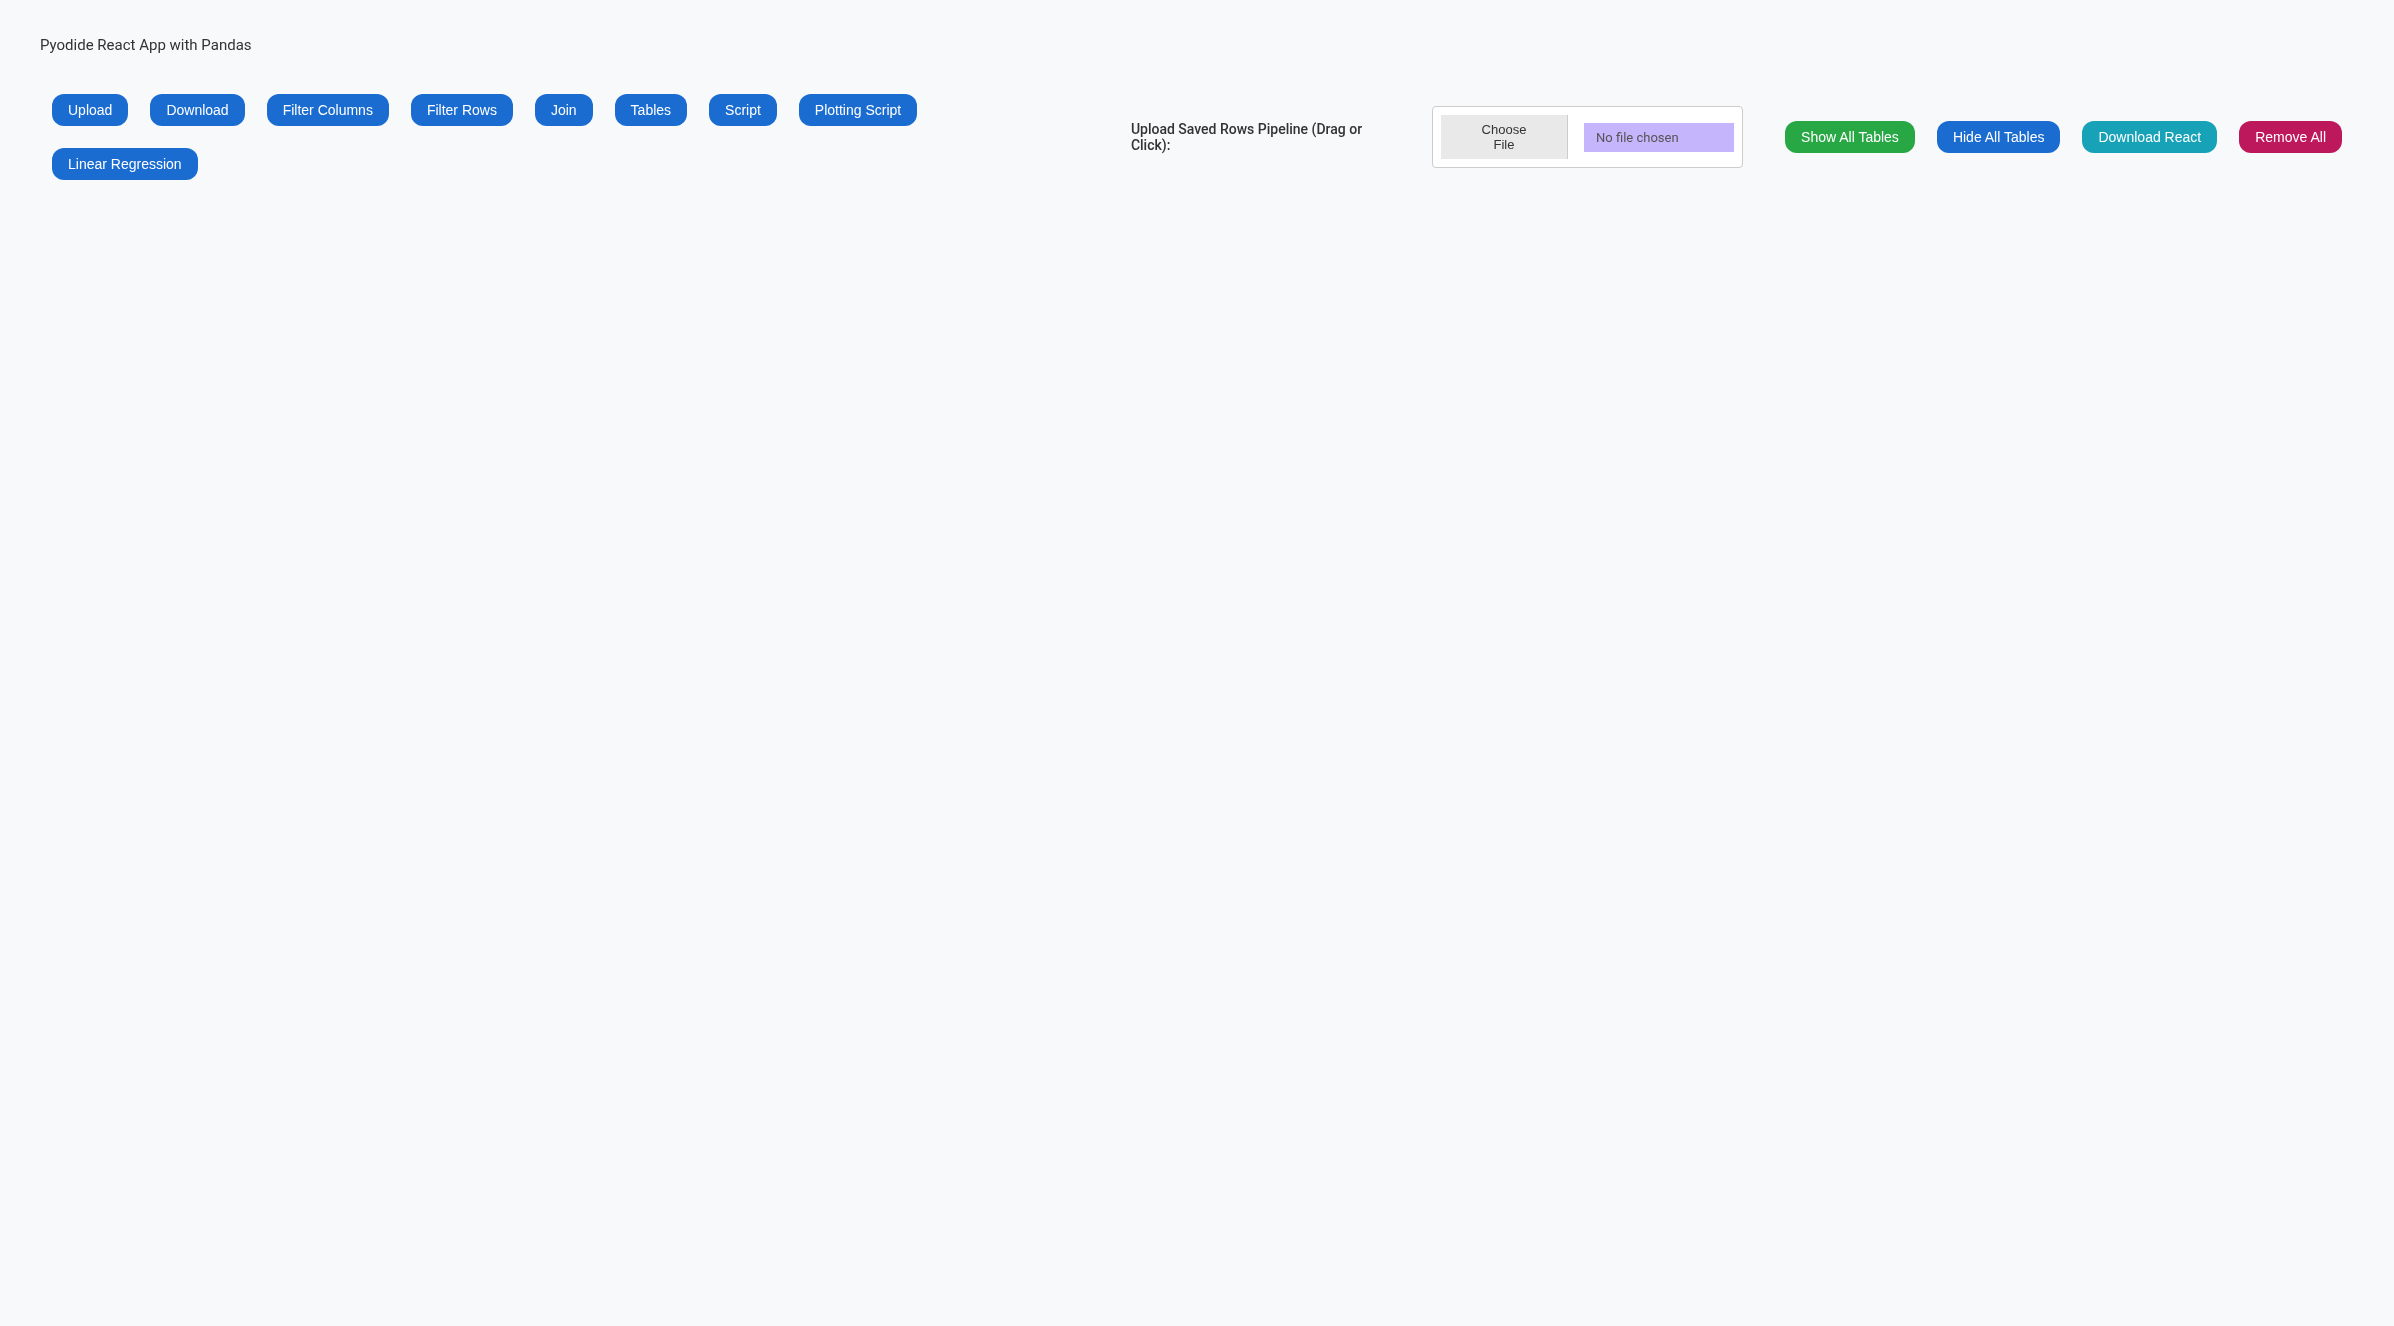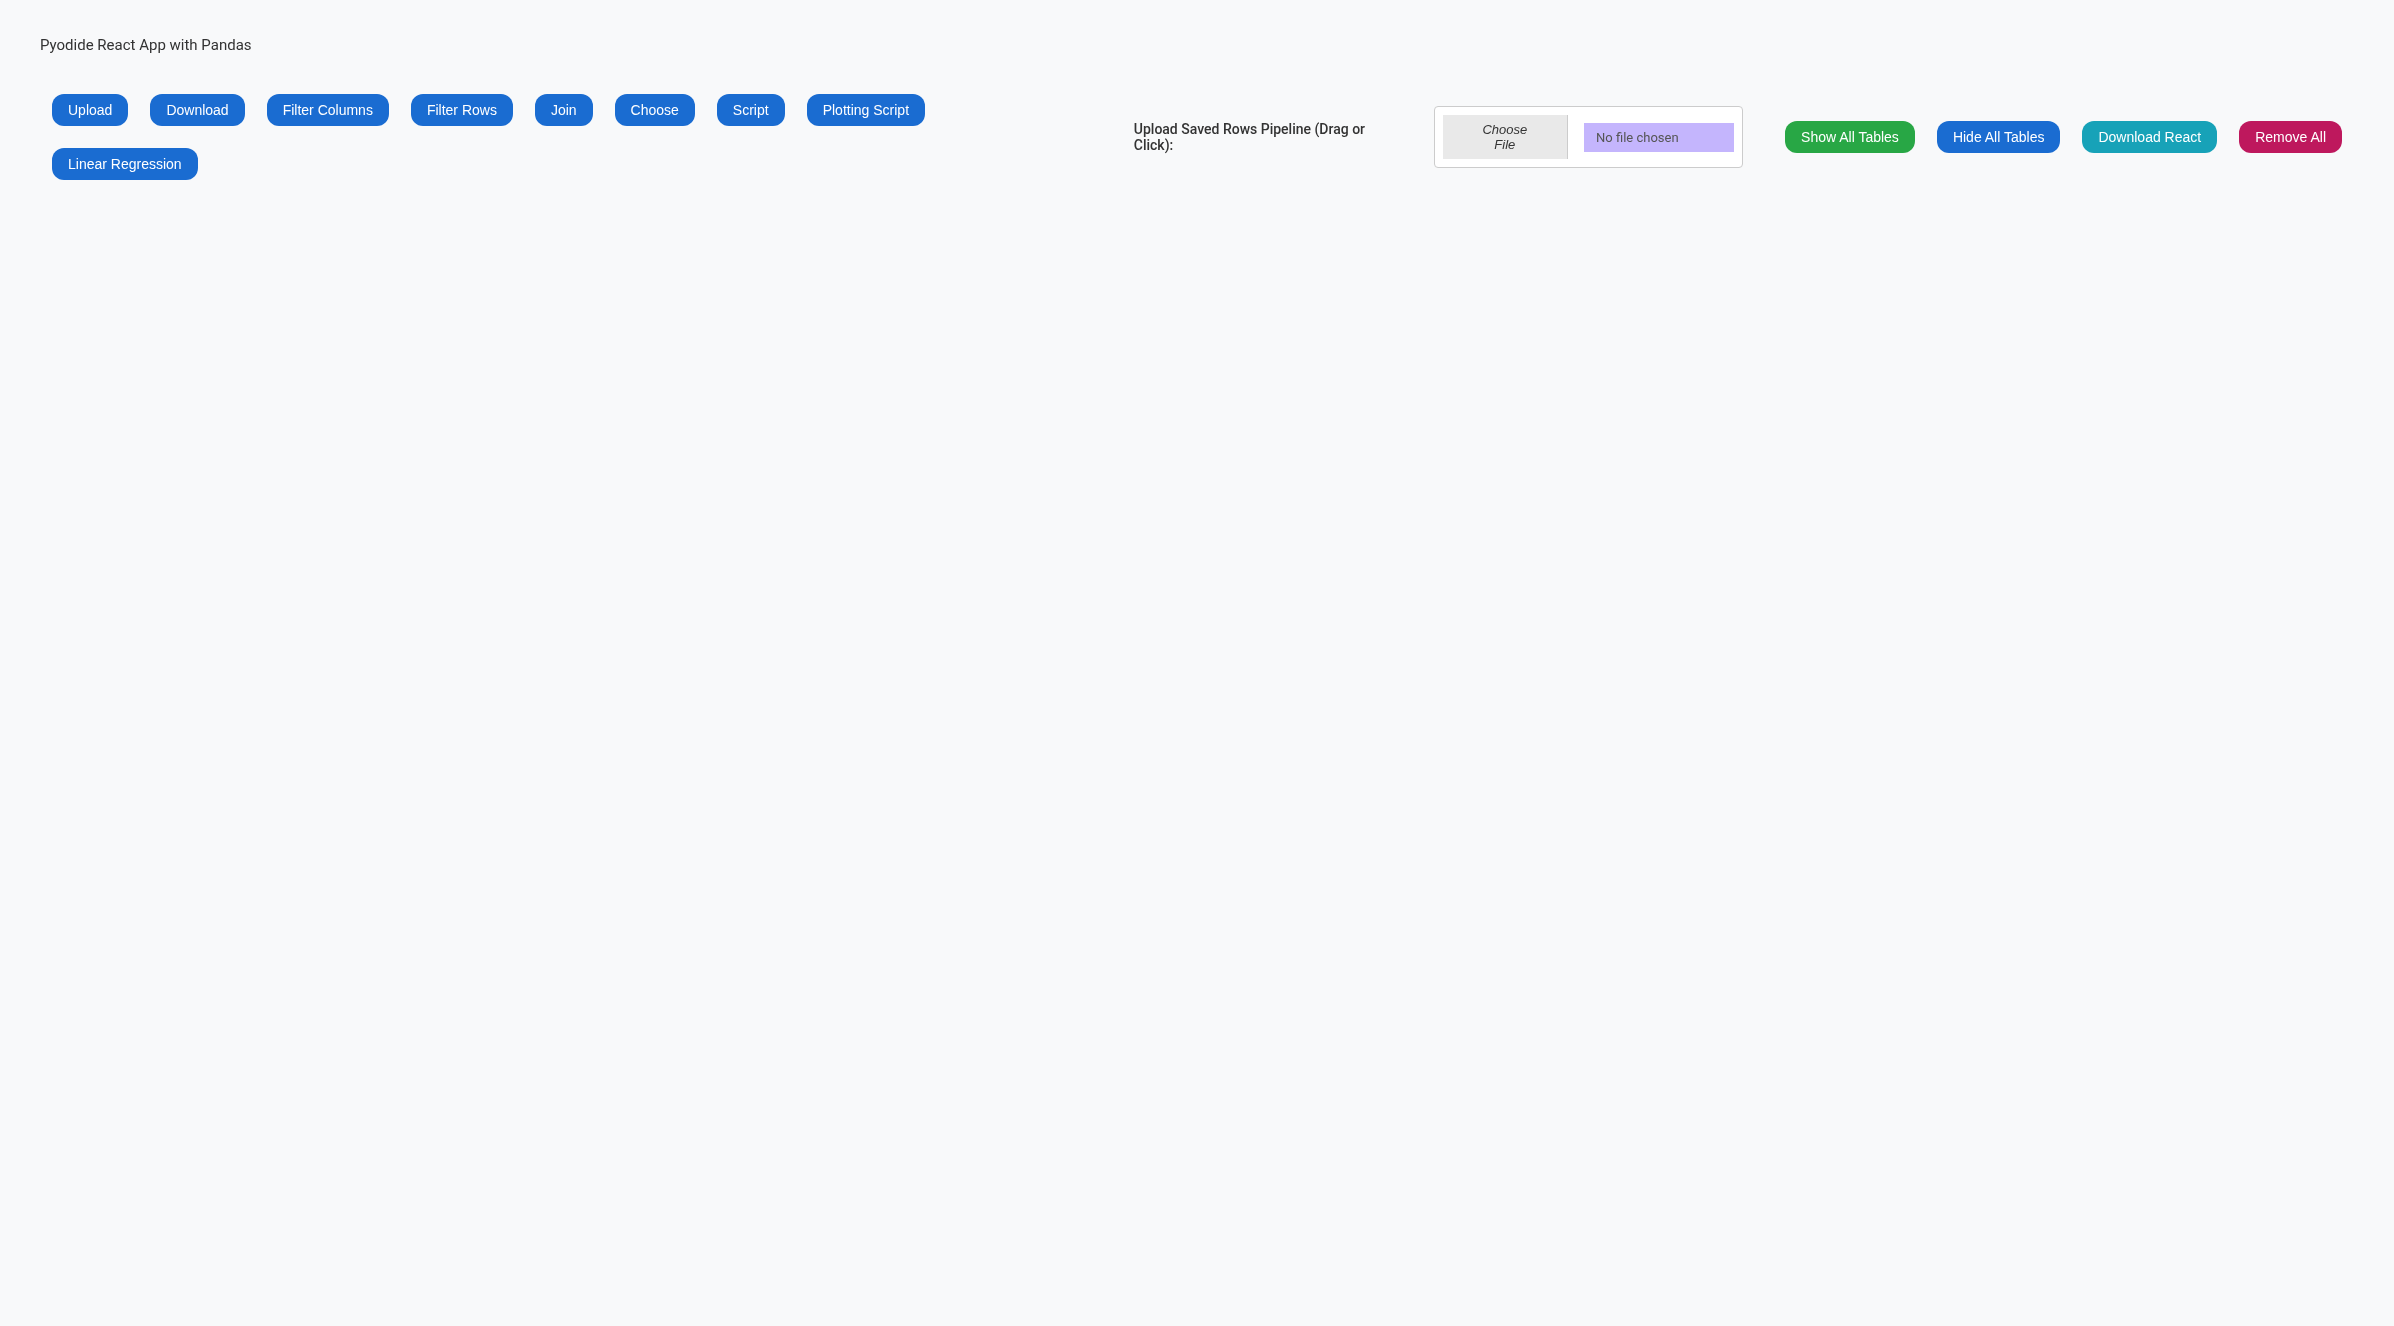--- a/index.html
+++ b/index.html
@@ -68,21 +68,20 @@
     }
 
     .choose-file-btn {
       padding: 7px 29px;
       background-color: #e9e9e9;
       border: none;
       border-right: 1px solid #ccc;
       cursor: pointer;
       font-size: 13px;
       color: #333;
-      font-style: italic;
     }
 
     .file-name {
       padding: 7px 12px;
       font-size: 13px;
       color: #555;
       background: #c4b5fd;
       min-width: 150px;
     }
 
@@ -124,21 +123,21 @@
 
 <div class="app-title">Pyodide React App with Pandas</div>
 
 <div class="main-toolbar">
   <div class="left-buttons">
     <button class="btn btn-blue">Upload</button>
     <button class="btn btn-blue">Download</button>
     <button class="btn btn-blue">Filter Columns</button>
     <button class="btn btn-blue">Filter Rows</button>
     <button class="btn btn-blue">Join</button>
-    <button class="btn btn-blue">Choose</button>
+    <button class="btn btn-blue">Tables</button>
     <button class="btn btn-blue">Script</button>
     <button class="btn btn-blue">Plotting Script</button>
     <button class="btn btn-blue">Linear Regression</button>
   </div>
 
   <div class="center-upload">
     <span class="upload-label">Upload Saved Rows Pipeline (Drag or Click):</span>
     <div class="file-input-wrapper">
       <button class="choose-file-btn">Choose File</button>
       <span class="file-name">No file chosen</span>

